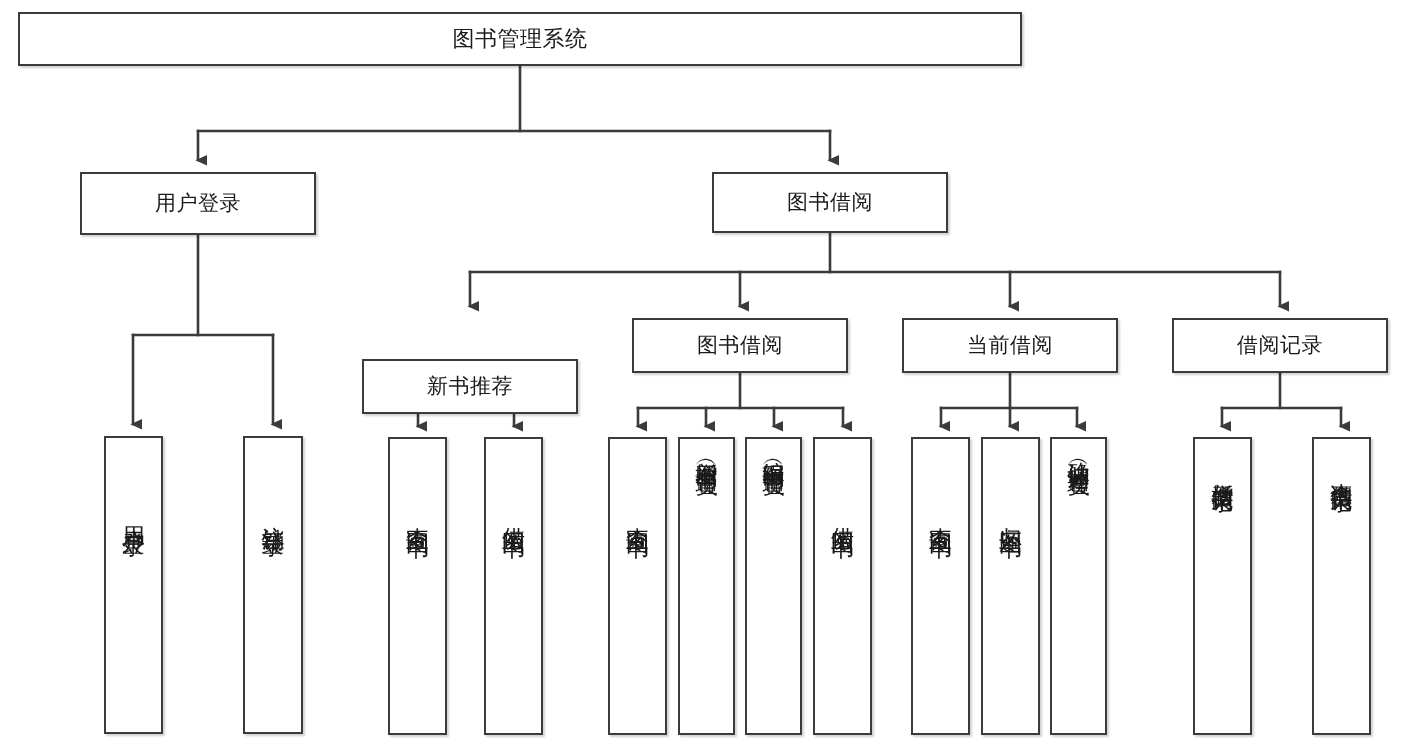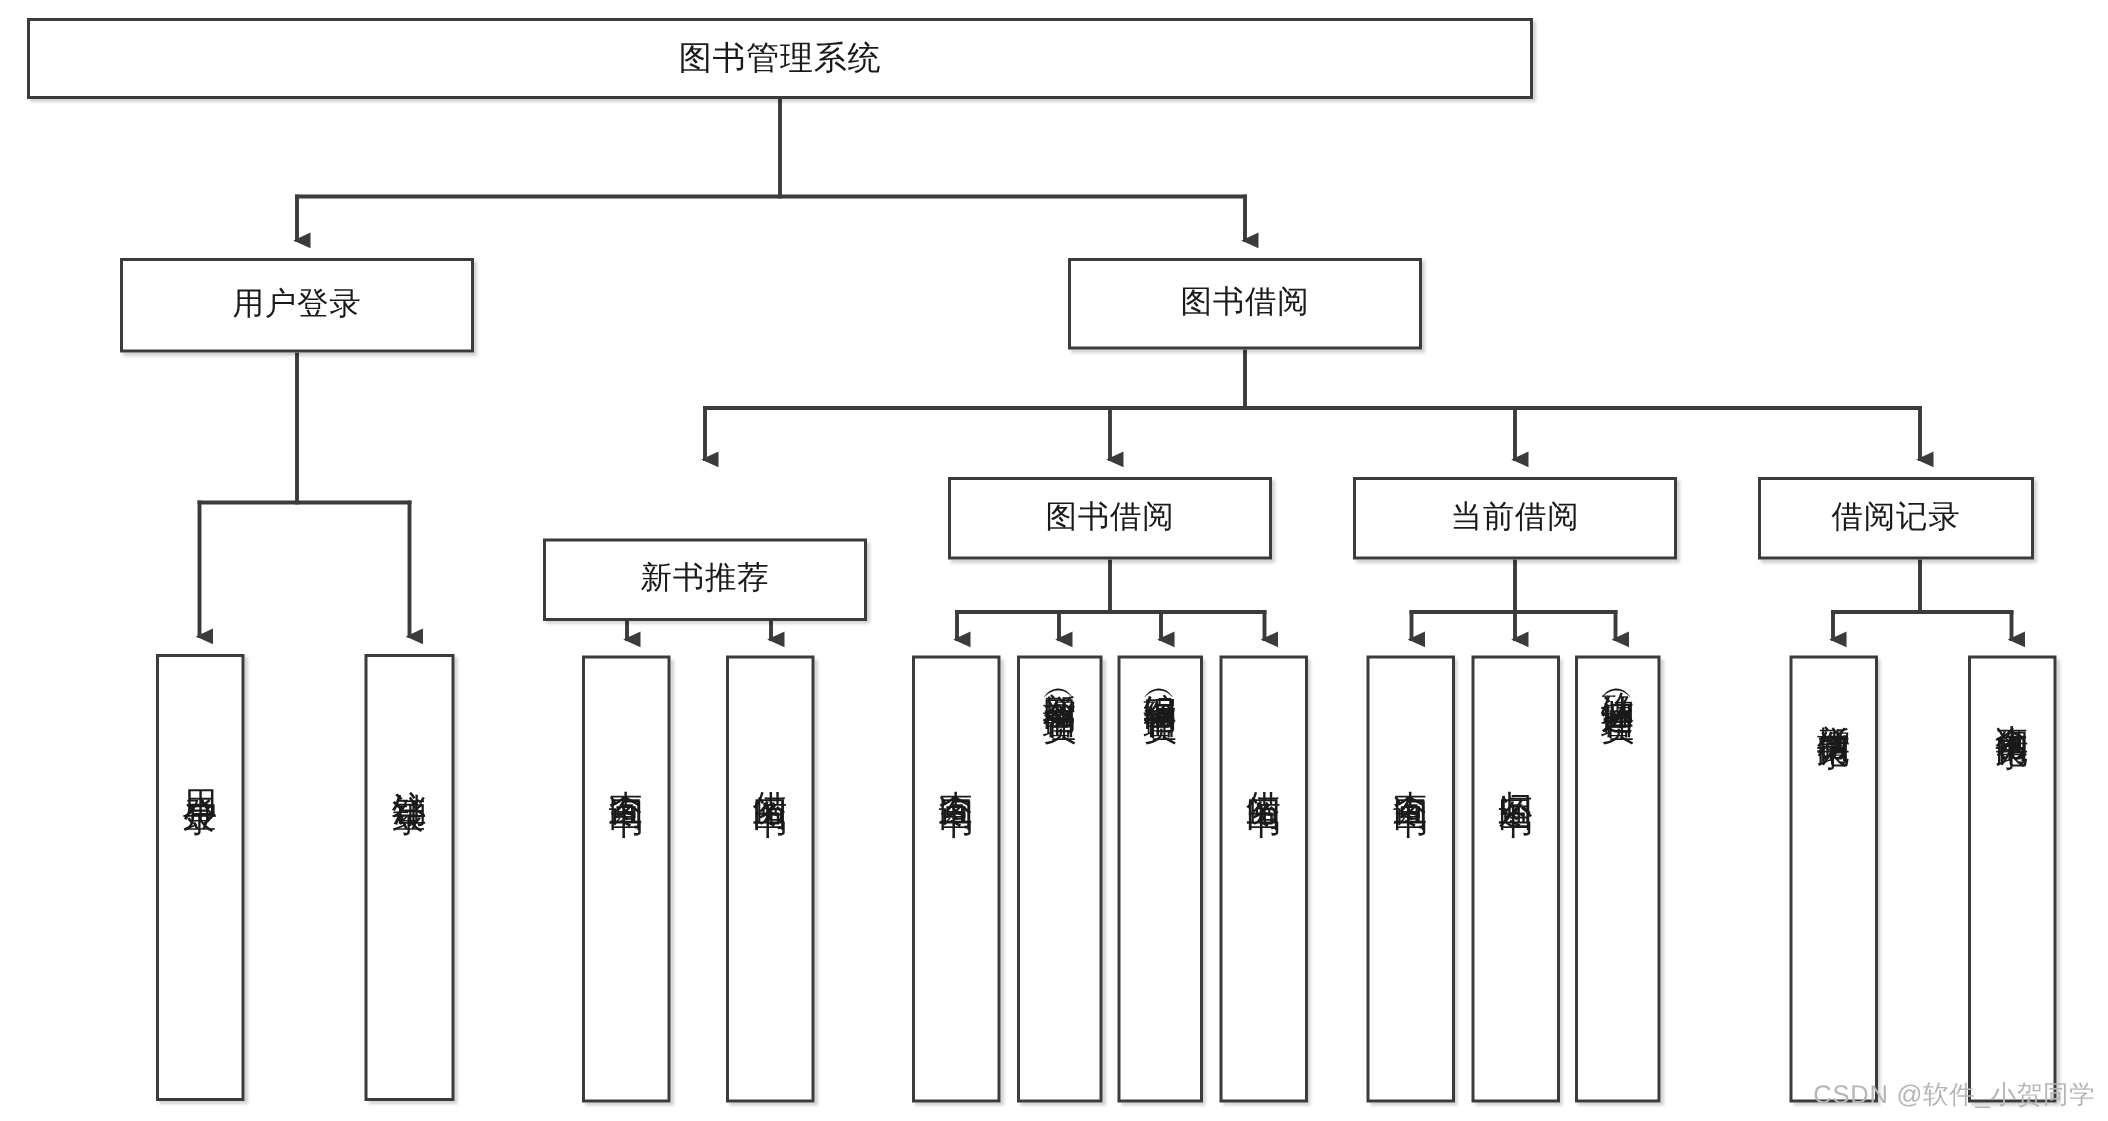--- a/index.html
+++ b/index.html
@@ -142,21 +142,21 @@
 
   <div class="node horiz" style="left:362px; top:318px; width:216px; height:55px;margin-top:41px;">
     <span class="lbl">新书推荐</span>
   </div>
   <div class="node horiz" style="left:902px; top:318px; width:216px; height:55px;">
     <span class="lbl">当前借阅</span>
   </div>
   <div class="node horiz" style="left:632px; top:318px; width:216px; height:55px;">
     <span class="lbl">图书借阅</span>
   </div>
-  <div class="node horiz" style="left:1172px; top:318px; width:184px; height:55px;">
+  <div class="node horiz" style="left:1172px; top:318px; width:216px; height:55px;">
     <span class="lbl">借阅记录</span>
   </div>
 
   <div class="node vert" style="left:104px; top:436px; width:59px; height:298px; padding-top:70px;">
     <span class="lbl">用户登录</span>
   </div>
   <div class="node vert" style="left:243px; top:436px; width:60px; height:298px; padding-top:70px;">
     <span class="lbl">注销登录</span>
   </div>
 
@@ -190,15 +190,14 @@
     <span class="lbl">确认归还（管理员）</span>
   </div>
 
   <div class="node vert tall" style="left:1193px; top:437px; width:59px; height:298px; padding-top:26px;">
     <span class="lbl">新增借阅记录</span>
   </div>
   <div class="node vert tall" style="left:1312px; top:437px; width:59px; height:298px; padding-top:26px;">
     <span class="lbl">查询借阅记录</span>
   </div>
 
-  <div class="watermark">CSDN @软件_小贺同学</div>
 
 </div>
 
 </body></html>

